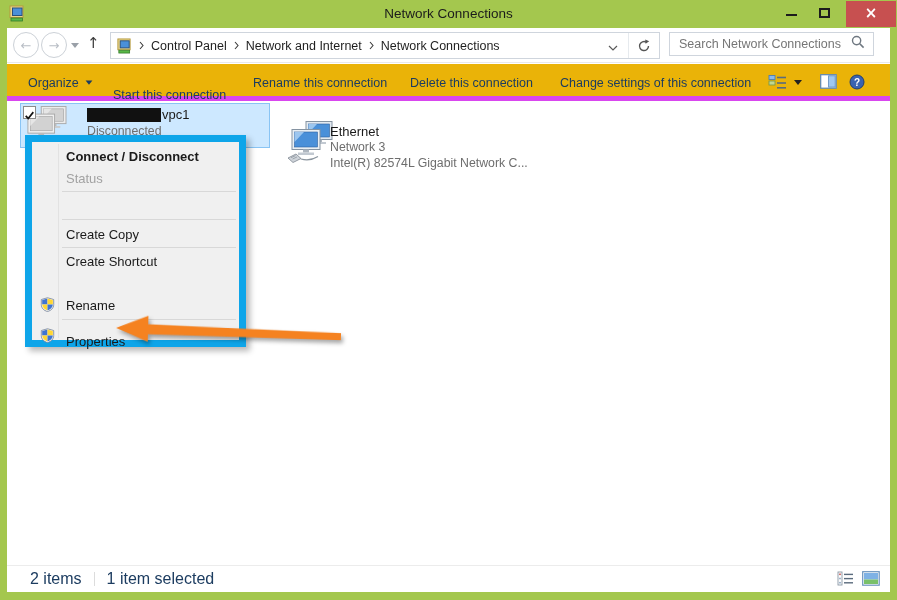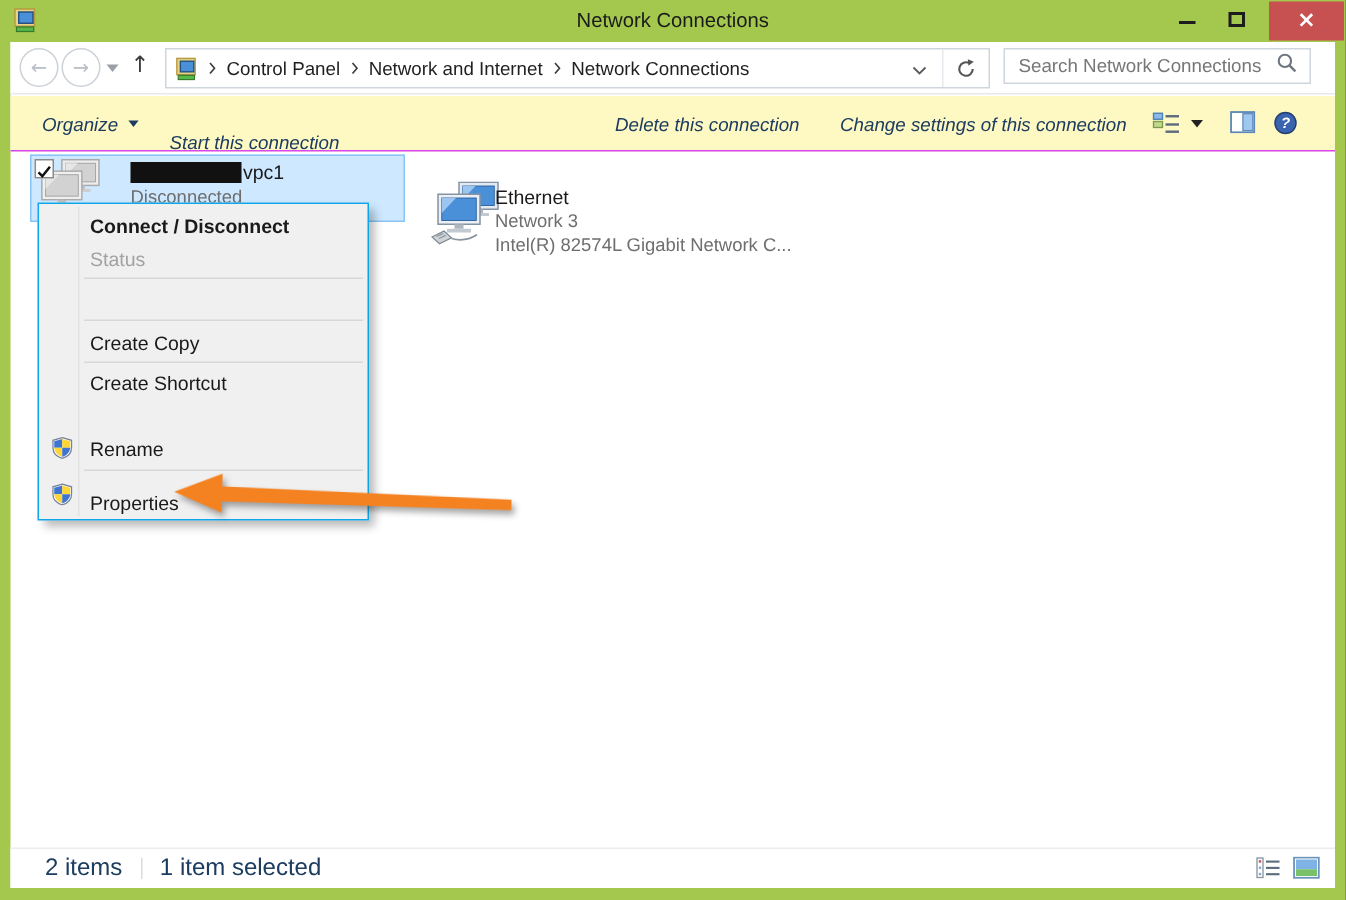--- a/index.html
+++ b/index.html
@@ -46,22 +46,22 @@
   .addr-vee { margin:0 10px; }
   .addr-refresh { width:31px; height:25px; border-left:1px solid #e6eaee;
     display:flex; align-items:center; justify-content:center; }
   .search-box { position:absolute; left:662px; top:4px; width:205px; height:24px;
     border:1px solid #cfd5dd; background:#fff; display:flex; align-items:center; }
   .search-box input { flex:1; border:none; outline:none; font-family:"Liberation Sans",sans-serif;
     font-size:12.5px; color:#333; padding:0 4px 0 9px; min-width:0; }
   .search-box input::placeholder { color:#767676; opacity:1; }
   .search-mag { margin-right:8px; flex:0 0 auto; }
   
-  .toolbar-row { position:absolute; top:36px; left:0; right:0; height:37px; background:#fef9c3;
-    border-bottom:1px solid #d946ef;font-style:italic; }
+  .toolbar-row { position:absolute; top:36px; left:0; right:0; height:37px; background:#eab308;
+    border-bottom:5px solid #d946ef; }
   .tool-item { position:absolute; top:0; height:37px; display:flex; align-items:center;
     font-size:12.5px; color:#1c3c60; white-space:nowrap; }
   .org { left:21px; } .cmd0 { left:106px;margin-top:12px; } .cmd1 { left:246px; } .cmd2 { left:403px; } .cmd3 { left:553px; }
   .org .tri-down { border-top-color:#1c3c60; margin-left:6px; transform:scale(.85); }
   .tool-icon { position:absolute; top:10px; }
   .ti-view { left:761px; } .ti-viewchev { left:787px; top:16px; }
   .ti-viewchev .tri-down { border-top-color:#222; }
   .ti-preview { left:813px; } .ti-help { left:842px; }
   
   .tile { position:absolute; }
@@ -74,21 +74,21 @@
   .tname { position:absolute; font-size:13px; color:#1a1a1a; white-space:nowrap; }
   .tsub { position:absolute; font-size:12.3px; color:#6e6e6e; white-space:nowrap; }
   .t1-name { left:66px; top:3px; display:flex; align-items:center; }
   .redact { display:inline-block; width:74px; height:14px; background:#111; margin-right:1px; }
   .t1-status { left:66px; top:20px; }
   .t2-name { left:47px; top:4px; }
   .t2-net { left:47px; top:20px; }
   .t2-dev { left:47px; top:36px; }
   
   .menu { position:absolute; left:18px; top:107px; width:221px; height:212px; background:#f0f0f0;
-    border:1px solid #0ea5e9; box-shadow:4px 4px 6px rgba(0,0,0,.28); z-index:5; }
+    border:7px solid #0ea5e9; box-shadow:4px 4px 6px rgba(0,0,0,.28); z-index:5; }
   .menu-gutter { position:absolute; left:26px; top:2px; bottom:2px; width:1px; background:#e2e2e2; }
   .mi { position:absolute; left:2px; right:2px; height:22px; display:flex; align-items:center;
     padding-left:32px; font-size:13px; color:#1a1a1a; white-space:nowrap; }
   .mi .shield { position:absolute; left:6px; top:3px; width:15px; height:15px; }
   .mi-bold { font-weight:bold; }
   .mi-dis { color:#a2a2a2; }
   .msep { position:absolute; left:30px; right:3px; height:1px; background:#d8d8d8; }
   .r0{top:3px;} .r1{top:25px;} .s1{top:49px;} .r2{top:53px;} .s2{top:77px;} .r3{top:81px;}
   .s3{top:105px;} .r4{top:108px;} .r5{top:130px;} .r6{top:152px;} .s4{top:177px;} .r7{top:181px;height:26px;align-items:flex-end;}
   .r7 .shield { top:5px; }
@@ -184,20 +184,21 @@
         </span>
       </div>
     </div>
 
     <div class="toolbar-row">
       <div class="tool-item org">
         <span>Organize</span>
         <div class="tri-down"></div>
       </div>
       <div class="tool-item cmd0">Start this connection</div>
+      <div class="tool-item cmd1">Rename this connection</div>
       <div class="tool-item cmd2">Delete this connection</div>
       <div class="tool-item cmd3">Change settings of this connection</div>
 
       <div class="tool-icon ti-view">
         <svg width="20" height="17" viewBox="0 0 20 17">
           <rect x="1" y="1.5" width="6" height="4" fill="#8db9e8" stroke="#4c7fb5" stroke-width="0.9"></rect>
           <rect x="9" y="2.7" width="9" height="1.6" fill="#5a6b7d"></rect>
           <rect x="1" y="7" width="6" height="4" fill="#c2d88f" stroke="#7a9a4c" stroke-width="0.9"></rect>
           <rect x="9" y="8.2" width="9" height="1.6" fill="#5a6b7d"></rect>
           <rect x="9" y="13" width="9" height="1.6" fill="#5a6b7d"></rect>

